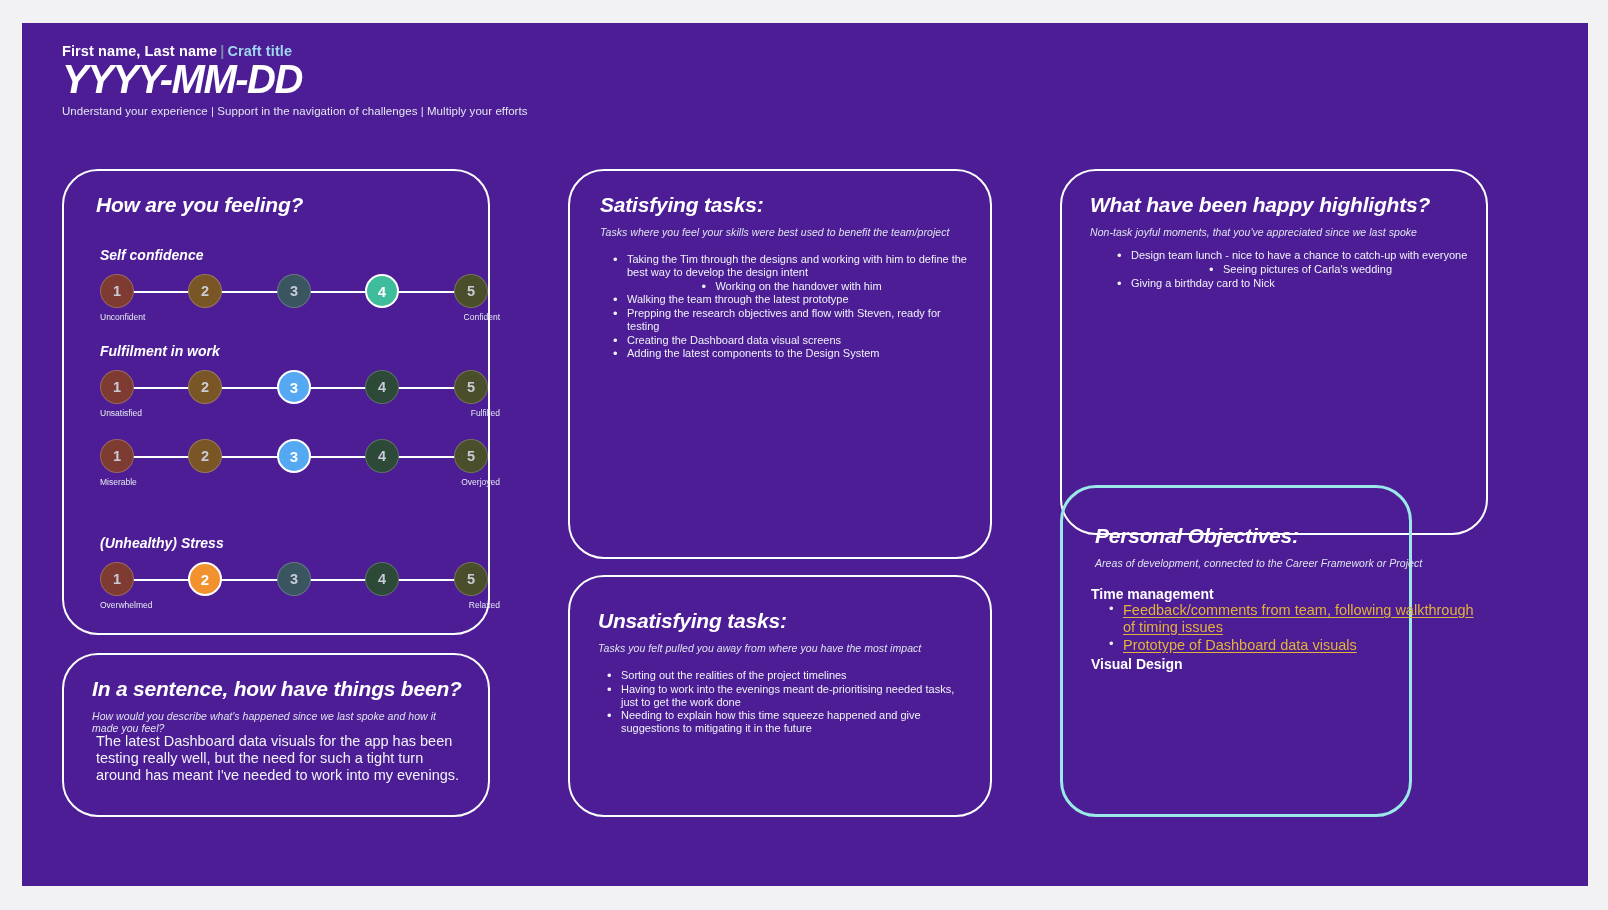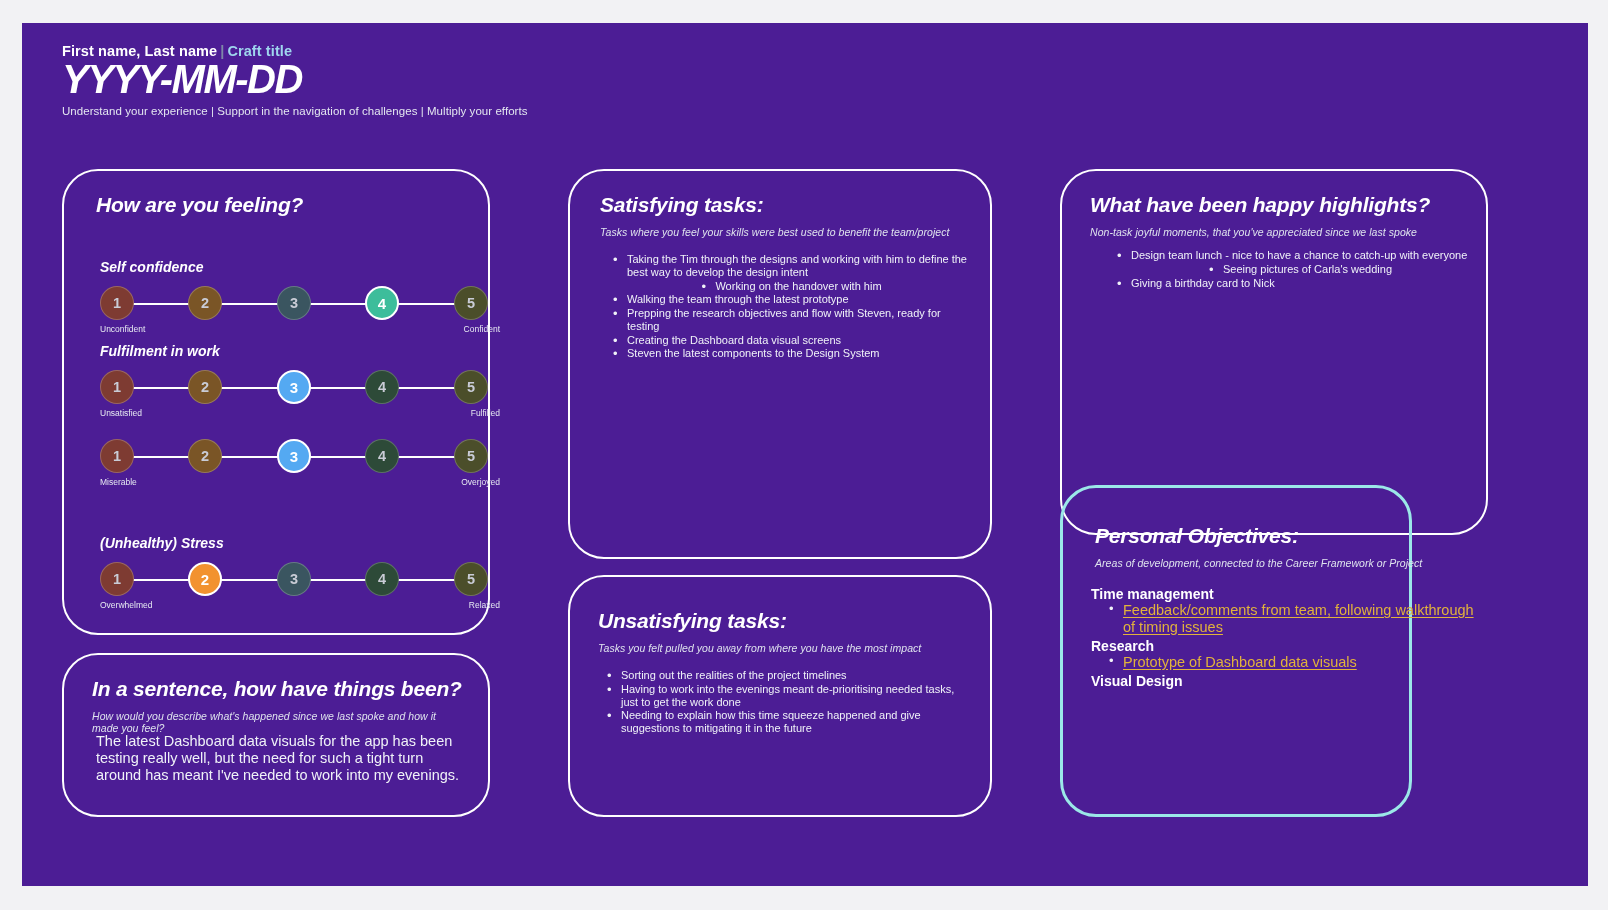--- a/index.html
+++ b/index.html
@@ -210,21 +210,21 @@
       <div class="hdr-name">
         <span>First name, Last name</span><span class="hdr-sep">|</span><span class="hdr-craft">Craft title</span>
       </div>
       <div class="hdr-date">YYYY-MM-DD</div>
       <div class="hdr-tag">Understand your experience | Support in the navigation of challenges | Multiply your efforts</div>
     </div>
 
     <div class="card" style="left:40px; top:146px; width:428px; height:466px;">
       <div style="position:absolute; left:32px; top:22px;text-align:right;" class="card-title">How are you feeling?</div>
 
-      <div class="scale-block" style="top:76px;margin-top:12px;">
+      <div class="scale-block" style="top:76px;">
         <div class="scale-label">Self confidence</div>
         <div class="scale-row">
           <div class="scale-line"></div>
           <div class="dot" style="left:0px;   background:#7E3B32;">1</div>
           <div class="dot" style="left:88px;  background:#7A5526;">2</div>
           <div class="dot" style="left:177px; background:#3A5560;">3</div>
           <div class="dot sel" style="left:265px; background:#3DBD9B;">4</div>
           <div class="dot" style="left:354px; background:#4B4E2A;">5</div>
         </div>
         <div class="scale-ends">
@@ -292,21 +292,21 @@
       <div class="card-sub" style="position:absolute; left:30px; top:52px; width:380px;">Tasks where you feel your skills were best used to benefit the team/project</div>
 
       <ul class="blist" style="position:absolute; left:40px; top:82px; width:360px;">
         <li>Taking the Tim through the designs and working with him to define the best way to develop the design intent</li>
         <li class="sub">
           <span class="subtext">Working on the handover with him</span>
         </li>
         <li>Walking the team through the latest prototype</li>
         <li>Prepping the research objectives and flow with Steven, ready for testing</li>
         <li>Creating the Dashboard data visual screens</li>
-        <li>Steven the latest components to the Design System</li>
+        <li>Adding the latest components to the Design System</li>
       </ul>
     </div>
 
     <div class="card" style="left:546px; top:552px; width:424px; height:242px;">
       <div class="card-title" style="position:absolute; left:28px; top:32px;">Unsatisfying tasks:</div>
       <div class="card-sub" style="position:absolute; left:28px; top:62px; width:380px;">Tasks you felt pulled you away from where you have the most impact</div>
 
       <ul class="blist" style="position:absolute; left:34px; top:92px; width:368px;">
         <li>Sorting out the realities of the project timelines</li>
         <li>Having to work into the evenings meant de-prioritising needed tasks, just to get the work done</li>
@@ -333,21 +333,20 @@
 
       <div style="position:absolute; left:28px; top:96px; width:386px;">
 
         <div class="obj-group">Time management</div>
         <ul class="objlist">
           <li>
             <span class="objlink">Feedback/comments from team, following walkthrough of timing issues</span>
           </li>
         </ul>
 
-        <div class="obj-group">Research</div>
         <ul class="objlist">
           <li>
             <span class="objlink">Prototype of Dashboard data visuals</span>
           </li>
         </ul>
 
         <div class="obj-group">Visual Design</div>
       </div>
     </div>
 

